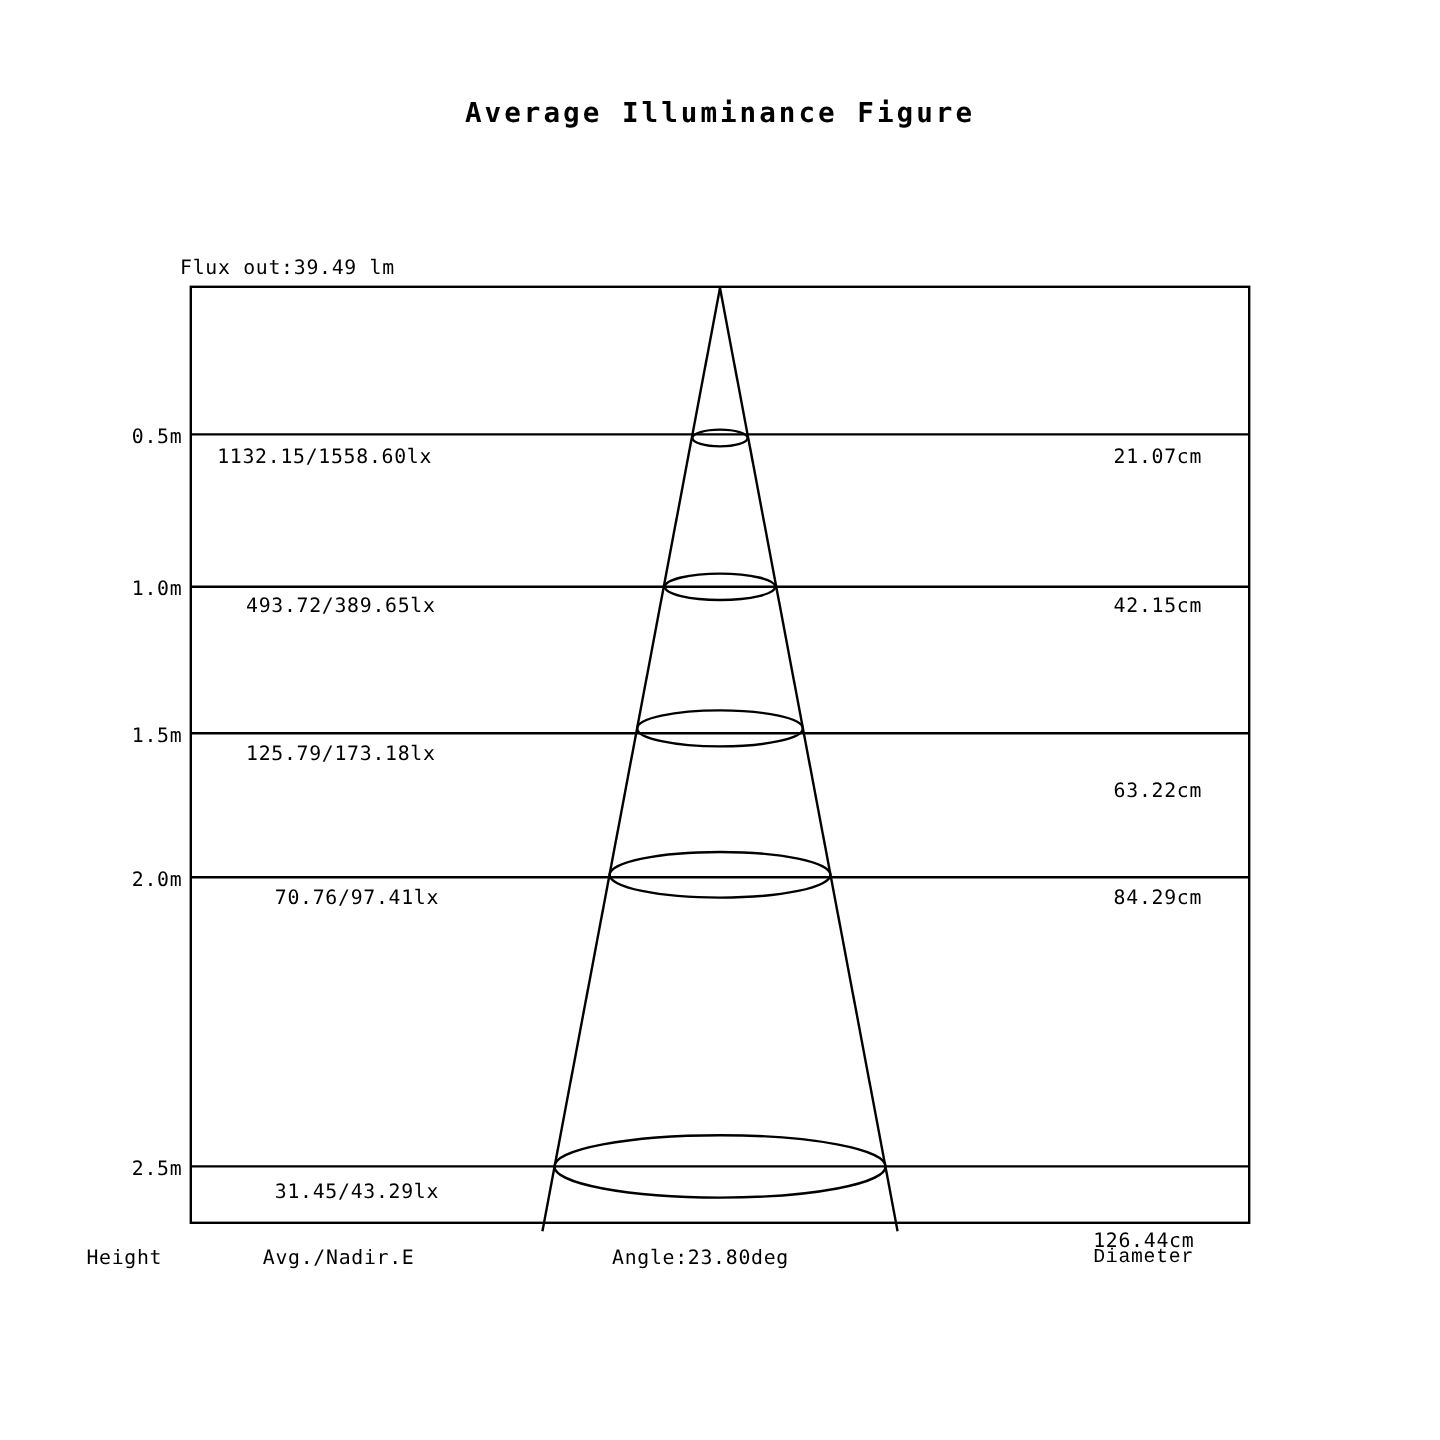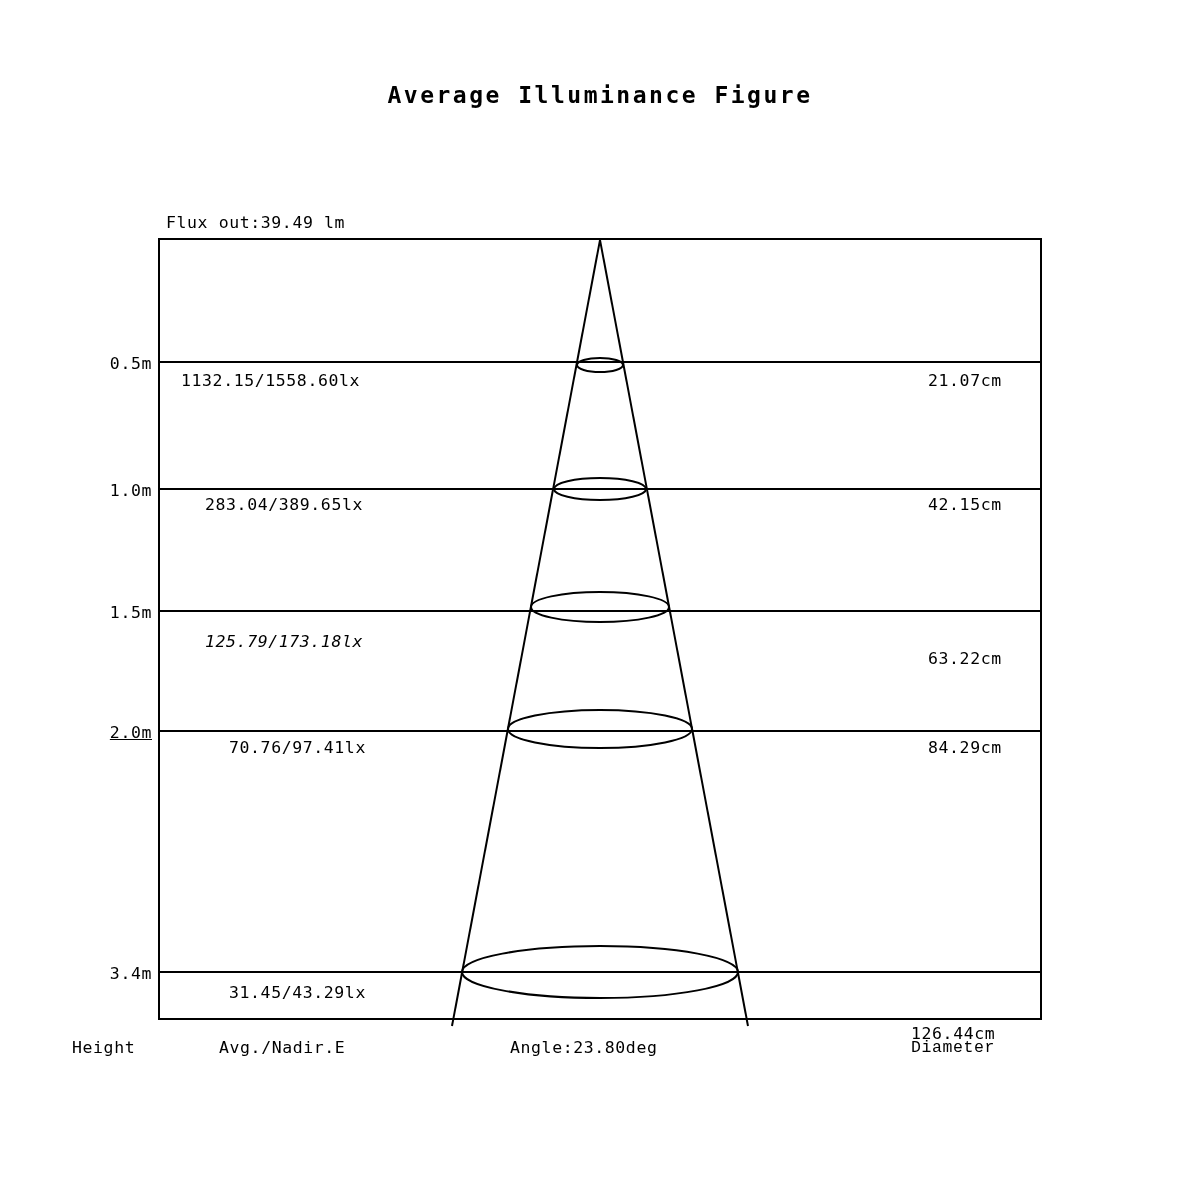--- a/index.html
+++ b/index.html
@@ -27,21 +27,21 @@
     left: 0;
     top: 82px;
     width: 1200px;
     text-align: center;
     font-size: 23px;
     letter-spacing: 2.5px;
     font-weight: bold;
   }
   .flux {
     position: absolute;
-    left: 166px;
+    left: 150px;
     top: 213px;
     font-size: 16.5px;
     letter-spacing: 0.6px;
   }
   .plot-area {
     position: absolute;
     left: 158px;
     top: 238px;
     width: 884px;
     height: 782px;
@@ -119,26 +119,26 @@
       <ellipse cx="600" cy="489" rx="46" ry="11"></ellipse>
       <ellipse cx="600" cy="607" rx="69" ry="15"></ellipse>
       <ellipse cx="600" cy="729" rx="92" ry="19"></ellipse>
       <ellipse cx="600" cy="972" rx="138" ry="26"></ellipse>
     </g>
   </svg>
 
   <div class="h-label" style="top:354px;">0.5m</div>
   <div class="h-label" style="top:481px;">1.0m</div>
   <div class="h-label" style="top:603px;text-align:right;">1.5m</div>
-  <div class="h-label" style="top:723px;text-decoration:underline;">2.0m</div>
-  <div class="h-label" style="top:964px;">3.4m</div>
+  <div class="h-label" style="top:723px;">2.0m</div>
+  <div class="h-label" style="top:964px;">2.5m</div>
 
   <div class="avg-label" style="left:181px; top:371px;">1132.15/1558.60lx</div>
-  <div class="avg-label" style="left:205px; top:495px;">283.04/389.65lx</div>
-  <div class="avg-label" style="left:205px; top:632px;font-style:italic;">125.79/173.18lx</div>
+  <div class="avg-label" style="left:205px; top:495px;">493.72/389.65lx</div>
+  <div class="avg-label" style="left:205px; top:618px;">125.79/173.18lx</div>
   <div class="avg-label" style="left:229px; top:738px;">70.76/97.41lx</div>
   <div class="avg-label" style="left:229px; top:983px;">31.45/43.29lx</div>
 
   <div class="dia-label" style="left:928px; top:371px;">21.07cm</div>
   <div class="dia-label" style="left:928px; top:495px;">42.15cm</div>
   <div class="dia-label" style="left:928px; top:618px;margin-top:31px;">63.22cm</div>
   <div class="dia-label" style="left:928px; top:738px;">84.29cm</div>
   <div class="dia-label" style="left:911px; top:983px;margin-top:41px;">126.44cm</div>
 
   <div class="footer-item f-height">Height</div>

